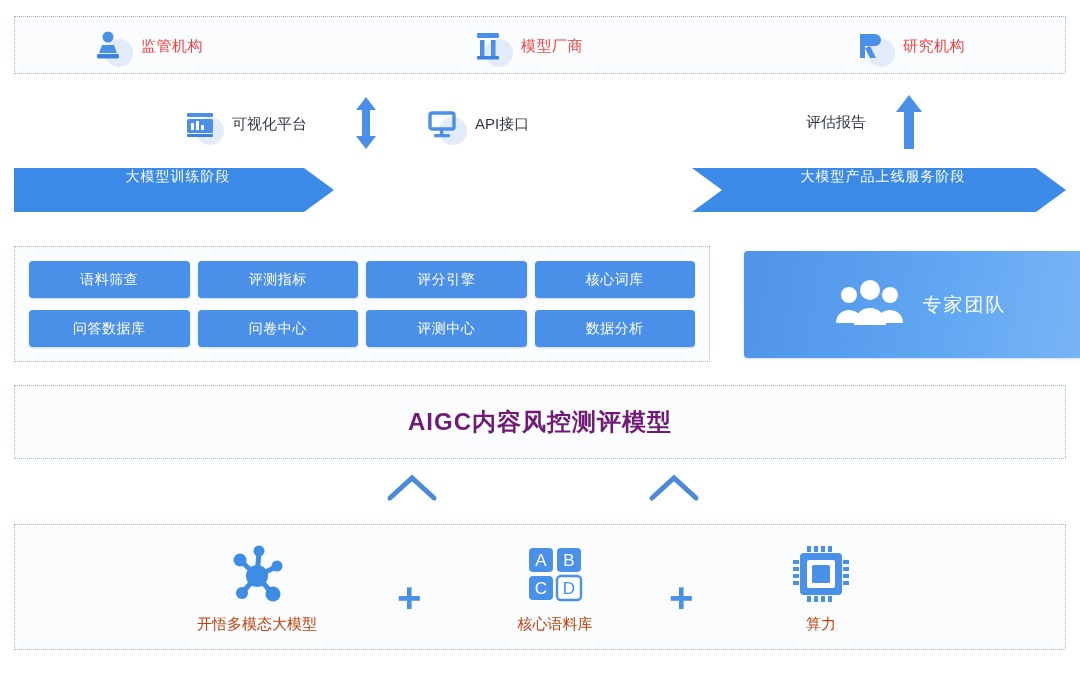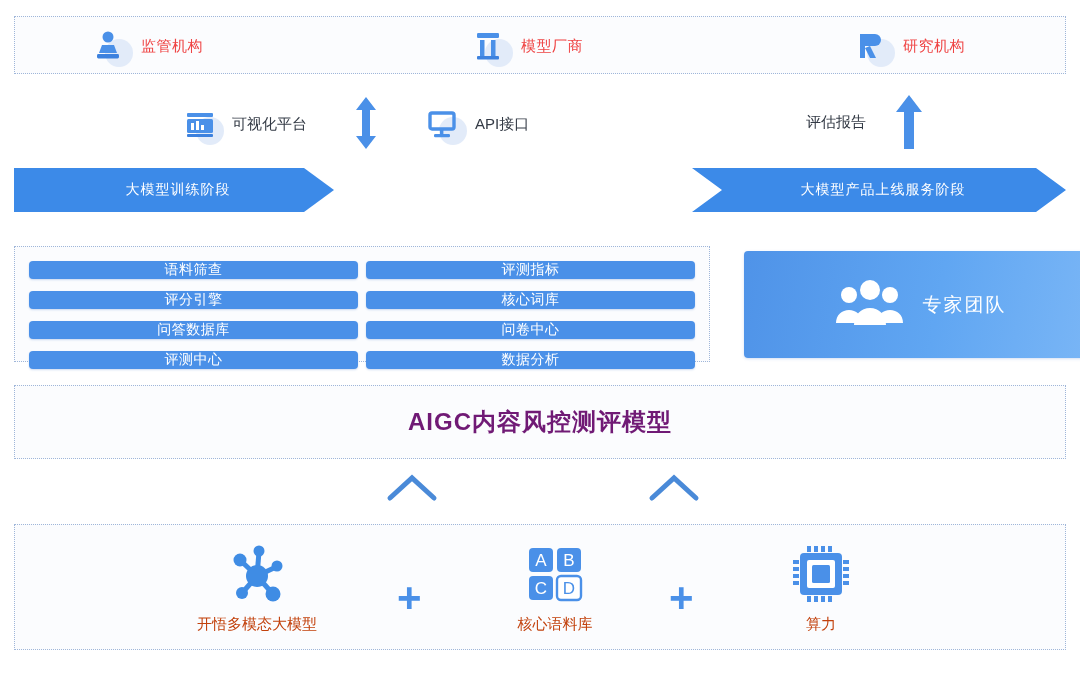--- a/index.html
+++ b/index.html
@@ -40,36 +40,36 @@
   .channel {
     position: absolute; display: flex; align-items: center; gap: 10px;
   }
   .channel .label { font-size: 15px; color: #333a45; white-space: nowrap; }
 
   
   #process-band { position: absolute; left: 14px; top: 168px; width: 1052px; height: 52px; }
   .chev {
     position: absolute; top: 0; height: 44px;
     background: #3c8ae8;
-    display: flex; align-items: center; justify-content: center;
+    display: flex; justify-content: center;
     color: #ffffff; font-size: 14px; letter-spacing: 1px;
   }
   .chev .ctext { position: relative; z-index: 3; padding-left: 8px; }
   .chev.shadow::after {
     content: ""; position: absolute; left: 18px; right: 34px; bottom: -7px;
     height: 7px; background: #cfe0f6; z-index: 1;
   }
   .chev-a { clip-path: polygon(0 0, calc(100% - 30px) 0, 100% 50%, calc(100% - 30px) 100%, 0 100%); }
   .chev-b { clip-path: polygon(0 0, calc(100% - 30px) 0, 100% 50%, calc(100% - 30px) 100%, 0 100%, 30px 50%); }
 
   
   #modules-box { left: 14px; top: 246px; width: 696px; height: 116px; }
   .mod-grid {
     position: absolute; left: 14px; top: 14px; right: 14px; bottom: 14px;
-    display: grid; grid-template-columns: repeat(2, 1fr);
+    display: grid; grid-template-columns: repeat(4, 1fr);
     grid-template-rows: repeat(2, 1fr); gap: 12px 8px;
   }
   .mod-btn {
     background: #4a90e8; border-radius: 4px;
     display: flex; align-items: center; justify-content: center;
     color: #ffffff; font-size: 14px; letter-spacing: .5px;
     box-shadow: 0 1px 2px rgba(60,110,200,.25);
   }
 
   

